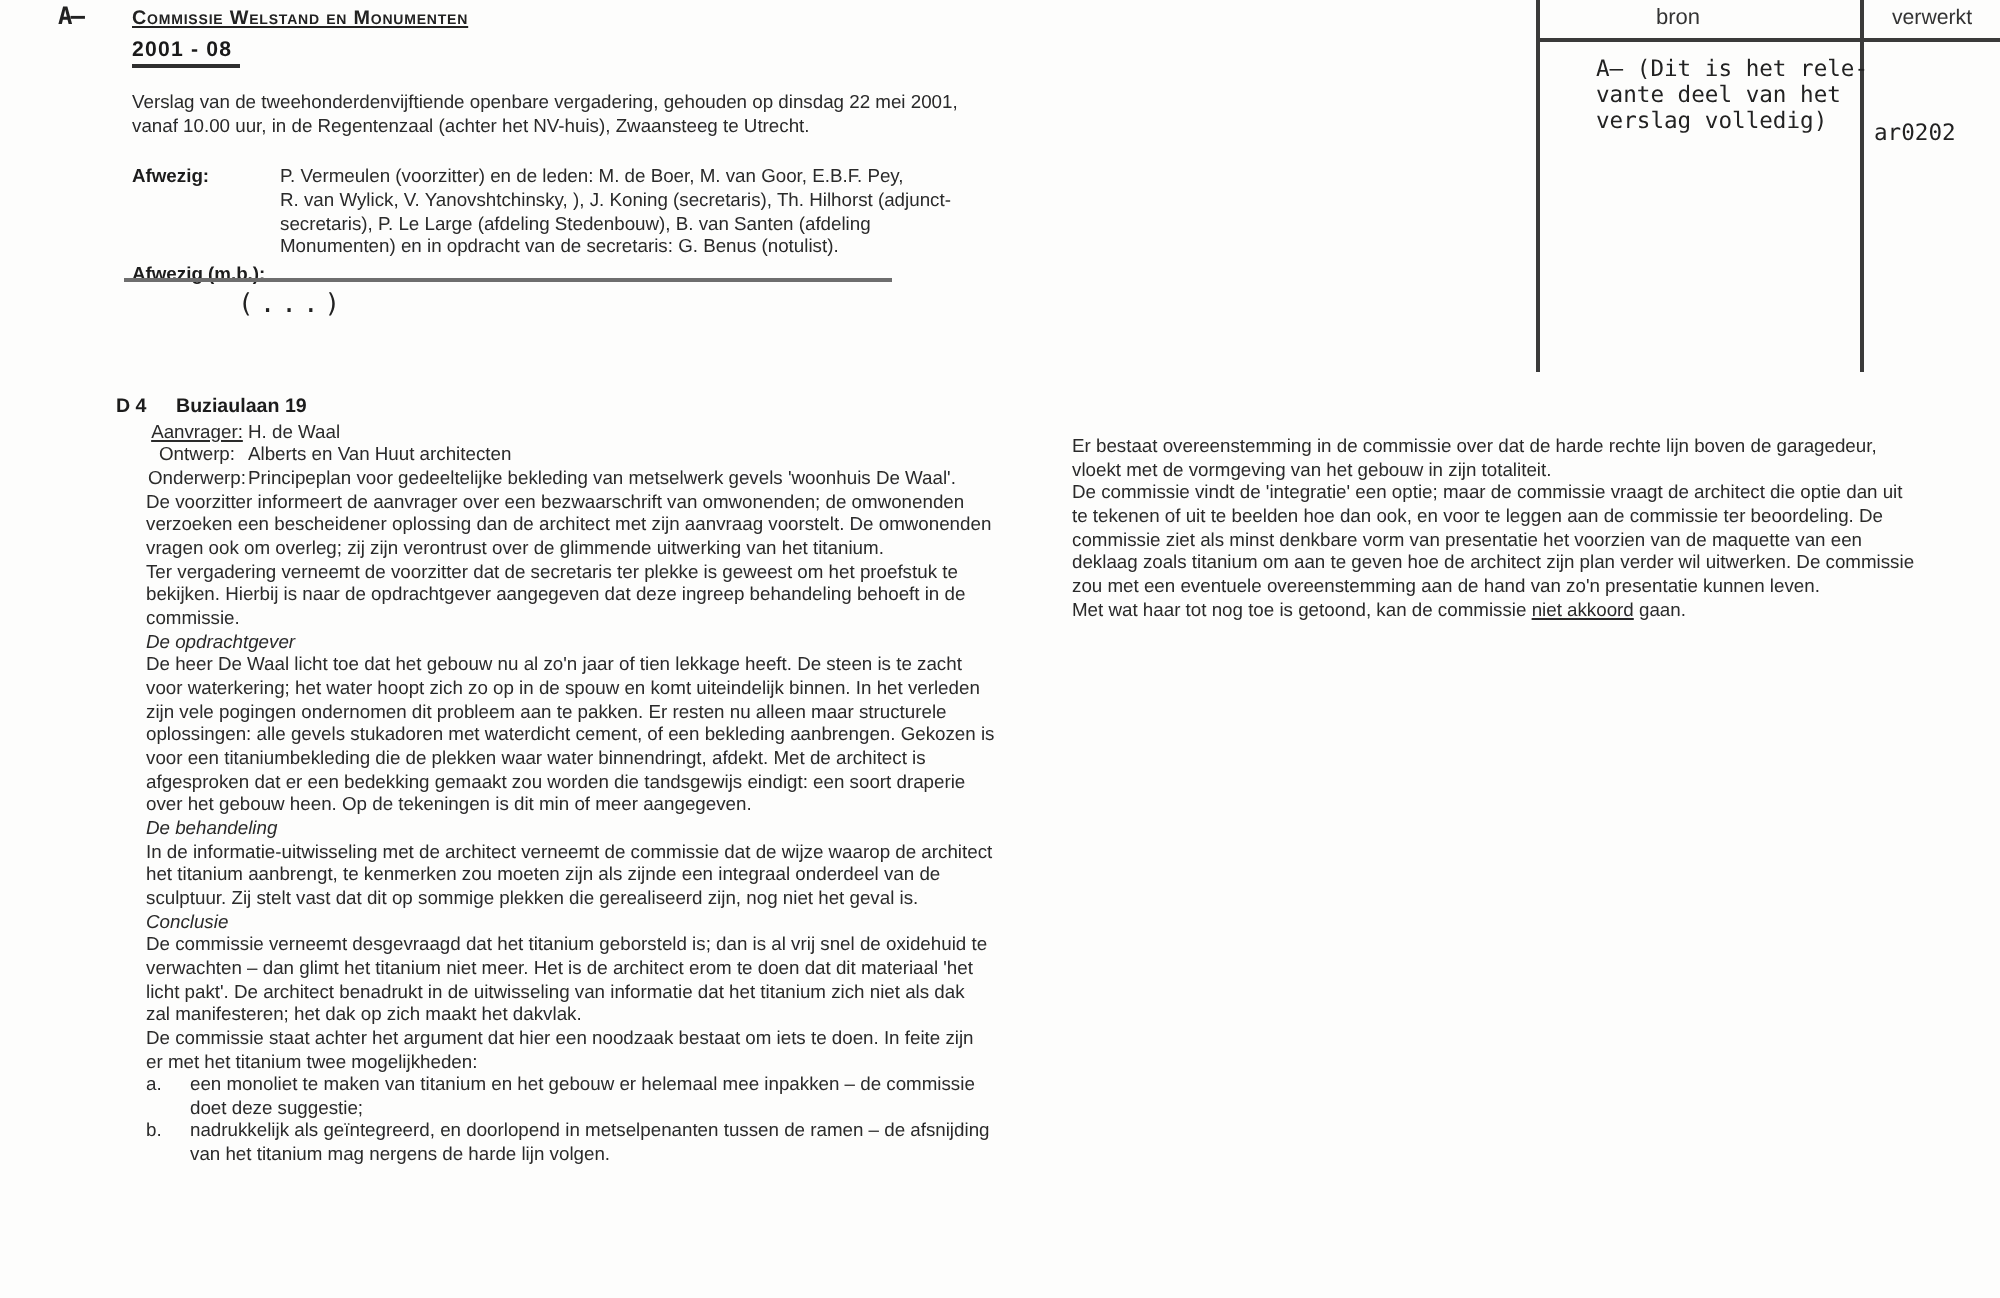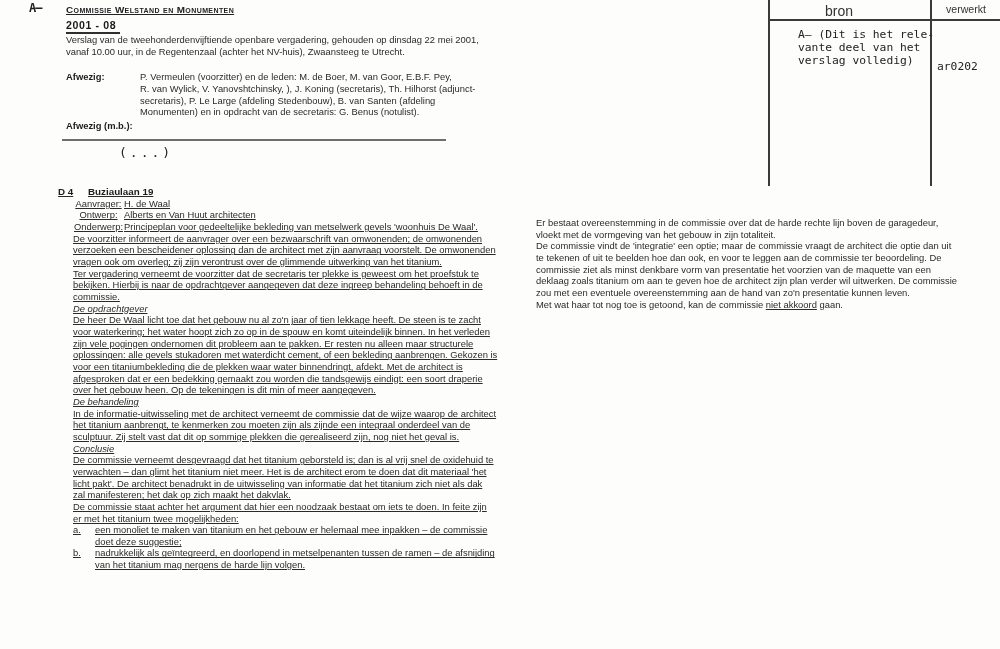--- a/index.html
+++ b/index.html
@@ -22,43 +22,43 @@
   
   #header{left:66px;top:4px;width:465px;}
   #org-title{
     font-size:9.9px;font-variant:small-caps;letter-spacing:.4px;
     text-decoration:underline;color:#222;font-weight:bold;
   }
   #doc-number{
     display:inline-block;font-size:10.6px;font-weight:bold;color:#1a1a1a;
     border-bottom:2px solid #2f2f2f;padding:0 4px 1px 0;margin-top:2px;letter-spacing:.6px;
   }
-  #intro{margin-top:0;}
+  #intro{margin-top:11px;}
   .attend-row{display:flex;margin-top:0;}
   #attend{margin-top:14px;}
   .attend-label{width:74px;flex:0 0 74px;font-weight:bold;color:#1c1c1c;}
   .attend-value{width:380px;}
   #afwezig-row{margin-top:2px;}
 
   
   .tline{background:#3a3a3a;}
   #vline-left{left:768px;top:0;width:2px;height:186px;}
   #vline-mid{left:930px;top:0;width:2px;height:186px;}
   #hline-head{left:768px;top:19px;width:232px;height:2px;}
-  #bron-head{left:768px;top:3px;width:142px;text-align:center;font-size:14px;color:#333;}
+  #bron-head{left:768px;top:3px;width:142px;text-align:center;font-size:11px;color:#333;}
   #verwerkt-head{left:932px;top:3px;width:68px;text-align:center;font-size:10.6px;color:#333;}
   #stamp-note{left:798px;top:28px;font-size:11.3px;line-height:13.2px;color:#222;white-space:pre-line;}
   #stamp-code{left:937px;top:60px;font-size:11.3px;color:#222;}
 
   
   #hrule{left:62px;top:139px;width:384px;height:2px;background:#6e6e6e;}
   #ellipsis{left:119px;top:145px;font-size:13px;letter-spacing:3px;color:#222;}
 
   
-  #case{left:58px;top:186px;width:468px;text-decoration:underline;}
+  #case{left:58px;top:198px;width:468px;}
   .case-head{display:flex;font-size:9.8px;line-height:11.8px;}
   .case-num{width:30px;flex:0 0 30px;}
   .case-body{margin-left:15px;}
   .meta-row{display:flex;}
   .meta-label{width:51px;flex:0 0 51px;text-align:center;}
   .meta-row:first-child .meta-label{text-decoration:underline;}
   .case-body p{margin:0;}
   .li{display:flex;}
   .li-marker{width:22px;flex:0 0 22px;}
 

